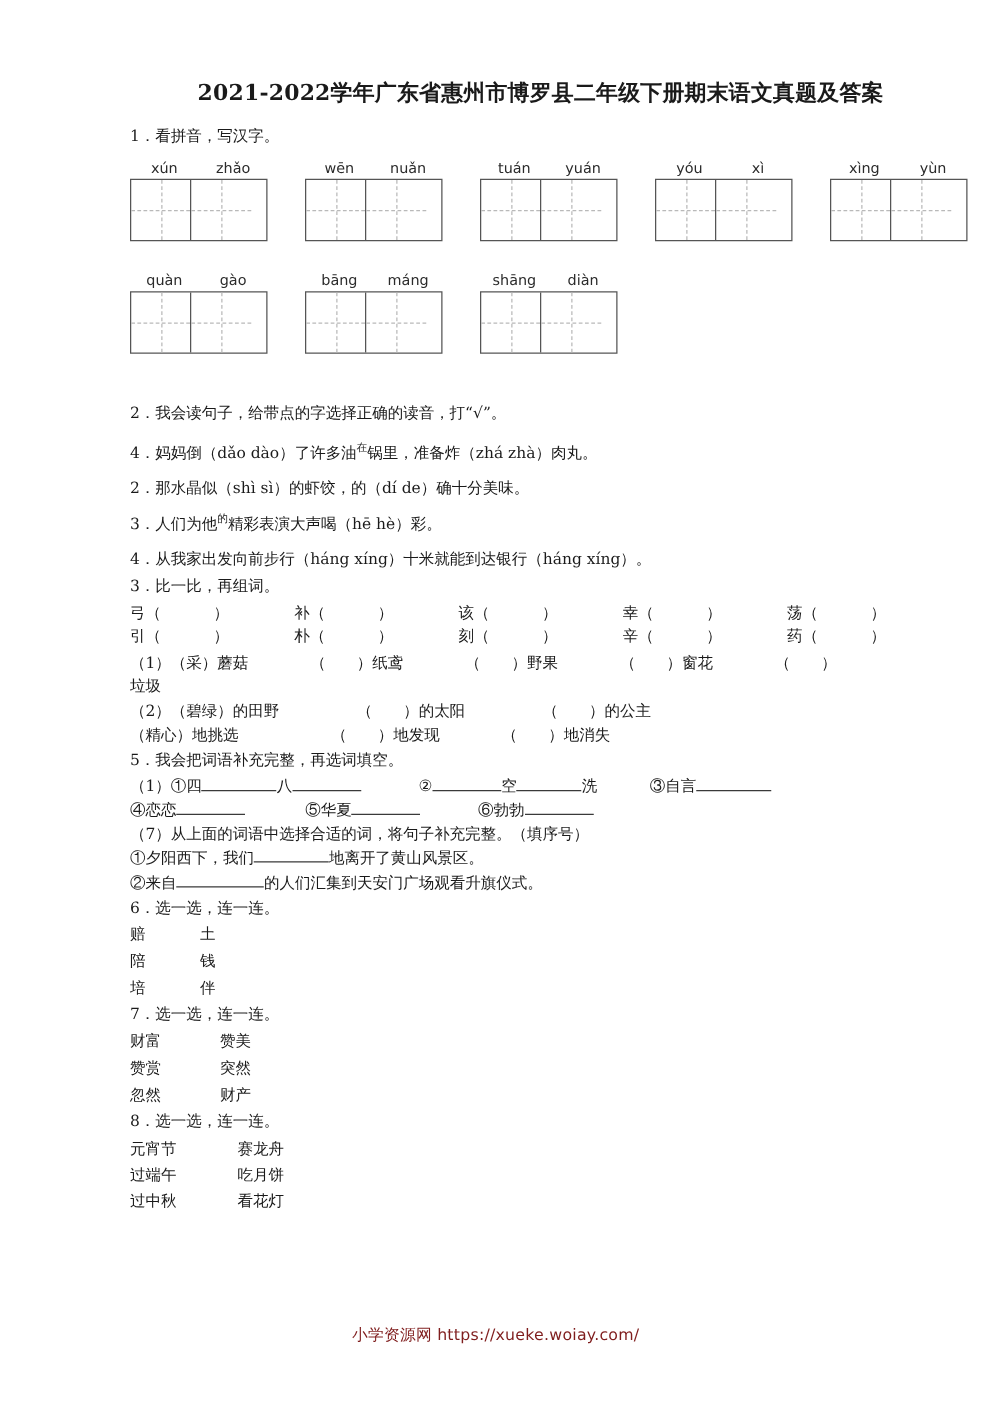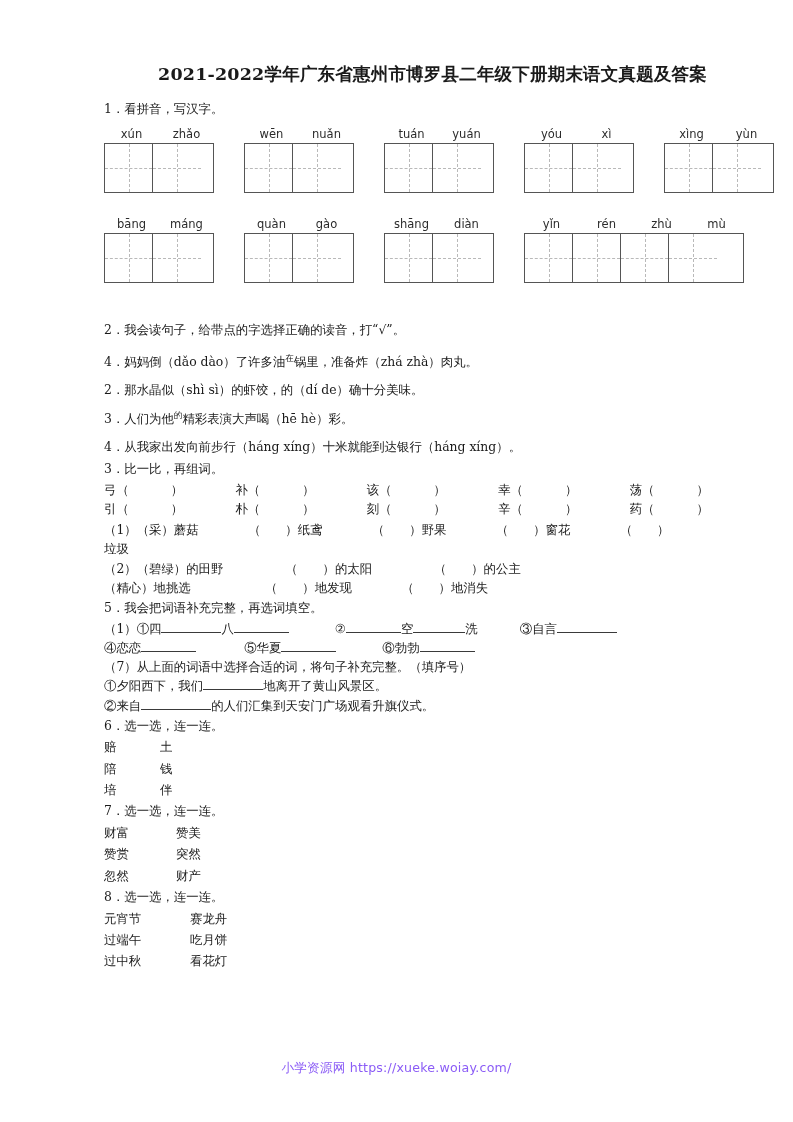--- a/index.html
+++ b/index.html
@@ -136,21 +136,21 @@
   .mcol-a.wide { width: 72px; }
 
   
   .watermark {
     position: absolute;
     left: 0;
     right: 0;
     top: 1060px;
     text-align: center;
     font-size: 12.6px;
-    color: #8b5cf6;
+    color: #7f1d1d;
     font-family: "DejaVu Sans", "Liberation Sans", sans-serif;
     letter-spacing: 0.2px;
   }
 </style>
 </head>
 <body>
 
 <div class="page">
 
   <h1 class="doc-title">2021-2022学年广东省惠州市博罗县二年级下册期末语文真题及答案</h1>
@@ -213,65 +213,51 @@
           <div class="cell"></div>
           <div class="cell"></div>
         </div>
       </div>
     </div>
 
     <div class="grid-row second">
 
       <div class="word-group">
         <div class="py-row">
+          <span class="py">quàn</span>
+          <span class="py">gào</span>
+        </div>
+        <div class="cells">
+          <div class="cell"></div>
+          <div class="cell"></div>
+        </div>
+      </div>
+
+      <div class="word-group">
+        <div class="py-row">
           <span class="py">bāng</span>
           <span class="py">máng</span>
         </div>
         <div class="cells">
           <div class="cell"></div>
           <div class="cell"></div>
         </div>
       </div>
 
       <div class="word-group">
         <div class="py-row">
-          <span class="py">quàn</span>
-          <span class="py">gào</span>
-        </div>
-        <div class="cells">
-          <div class="cell"></div>
-          <div class="cell"></div>
-        </div>
-      </div>
-
-      <div class="word-group">
-        <div class="py-row">
           <span class="py">shāng</span>
           <span class="py">diàn</span>
         </div>
         <div class="cells">
           <div class="cell"></div>
           <div class="cell"></div>
         </div>
       </div>
 
-      <div class="word-group" style="margin-right:0">
-        <div class="py-row">
-          <span class="py">yǐn</span>
-          <span class="py">rén</span>
-          <span class="py">zhù</span>
-          <span class="py">mù</span>
-        </div>
-        <div class="cells">
-          <div class="cell"></div>
-          <div class="cell"></div>
-          <div class="cell"></div>
-          <div class="cell"></div>
-        </div>
-      </div>
     </div>
   </div>
 
   <div class="gap-lg"></div>
 
   <div class="block">
     <div class="q-head">2．我会读句子，给带点的字选择正确的读音，打“√”。</div>
     <div class="gap-sm"></div>
 
     <div class="sub-line"><span>4．妈妈倒（dǎo   dào）了许多油</span><span class="sup">在</span><span>锅里，准备炸（zhá   zhà）肉丸。</span></div>

